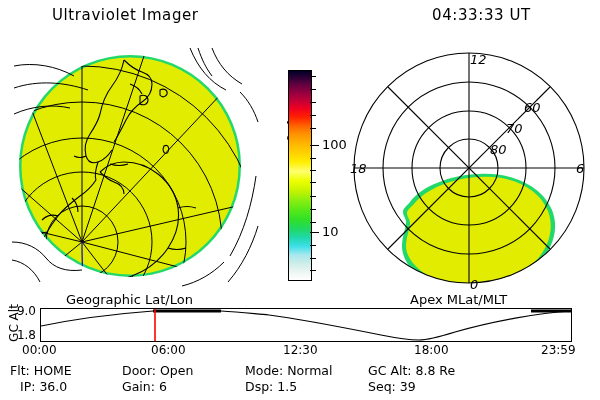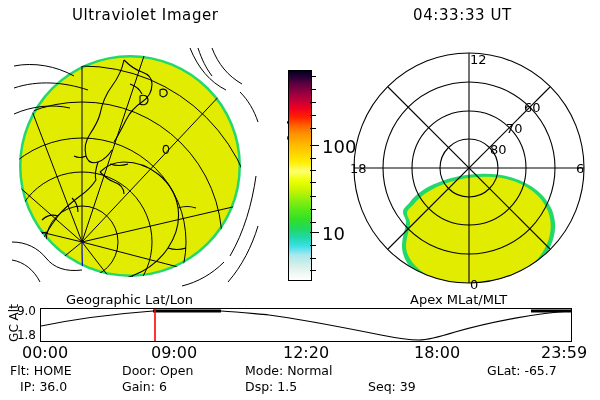--- a/index.html
+++ b/index.html
@@ -25,23 +25,23 @@
     width: 600px;
     height: 24px;
   }
   #header .htxt {
     position: absolute;
     font-size: 15px;
     letter-spacing: 0.6px;
     white-space: nowrap;
     color: #000;
   }
-  #hdr-title { left: 52px; top: 0; margin-left: 20px; }
+  #hdr-title { left: 52px; top: 0; }
   #hdr-date  { left: 276px; top: 0; }
-  #hdr-time  { left: 413px; top: 0; }
+  #hdr-time  { left: 432px; top: 0; }
 
   
   #geo-panel {
     left: 12px;
     top: 46px;
     width: 248px;
     height: 248px;
   }
   #geo-svg { display: block; }
 
@@ -103,31 +103,32 @@
     position: absolute;
     left: 46px;
     width: 6px;
     height: 0;
     border-top: 1px solid #000;
   }
   .cb-tick.major { width: 9px; }
   .cb-lbl {
     position: absolute;
     left: 58px;
-    font-size: 18px;
+    font-size: 13px;
     line-height: 1;
     white-space: nowrap;
   }
 
   
   #apex-panel {
     left: 344px;
     top: 46px;
     width: 250px;
     height: 248px;
+    font-style: italic;
   }
 
   
   .panel-title {
     position: absolute;
     font-size: 13px;
     white-space: nowrap;
     text-align: center;
   }
   #geo-title  { left: 66px;  top: 292px; }
@@ -164,21 +165,21 @@
     font-size: 12px;
     text-align: right;
     width: 26px;
     white-space: nowrap;
   }
   #orb-yt-hi { left: 10px; top: 0px; }
   #orb-yt-lo { left: 10px; top: 24px; }
   .orb-xtick {
     position: absolute;
     top: 39px;
-    font-size: 16px;
+    font-size: 12px;
     white-space: nowrap;
   }
 
   
   #status {
     left: 0;
     top: 362px;
     width: 600px;
     height: 36px;
   }
@@ -378,29 +379,29 @@
                C386,31 398,28 414,23 C452,12 498,4 530,2" fill="none" stroke="#000" stroke-width="1.2"></path>
 
       <path d="M112,2 L180,2" stroke="#000" stroke-width="3" fill="none"></path>
       <path d="M490,2 L530,2" stroke="#000" stroke-width="3" fill="none"></path>
 
       <line x1="114" y1="0" x2="114" y2="32" stroke="#ff0000" stroke-width="1.6"></line>
     </svg>
   </div>
 
   <div class="orb-xtick" style="left:22px">00:00</div>
-  <div class="orb-xtick" style="left:151px">09:00</div>
-  <div class="orb-xtick" style="left:283px">12:20</div>
+  <div class="orb-xtick" style="left:151px">06:00</div>
+  <div class="orb-xtick" style="left:283px">12:30</div>
   <div class="orb-xtick" style="left:414px">18:00</div>
   <div class="orb-xtick" style="left:541px">23:59</div>
 </div>
 
 <div id="status" class="abs">
   <div class="st-cell st-r0" style="left:10px">Flt: HOME</div>
   <div class="st-cell st-r0" style="left:122px">Door: Open</div>
   <div class="st-cell st-r0" style="left:245px">Mode: Normal</div>
-  <div class="st-cell st-r0" style="left:487px">GLat: -65.7</div>
+  <div class="st-cell st-r0" style="left:368px">GC Alt: 8.8 Re</div>
 
   <div class="st-cell st-r1" style="left:20px">IP: 36.0</div>
   <div class="st-cell st-r1" style="left:122px">Gain: 6</div>
   <div class="st-cell st-r1" style="left:245px">Dsp:   1.5</div>
   <div class="st-cell st-r1" style="left:368px">Seq: 39</div>
 </div>
 
 </body></html>

